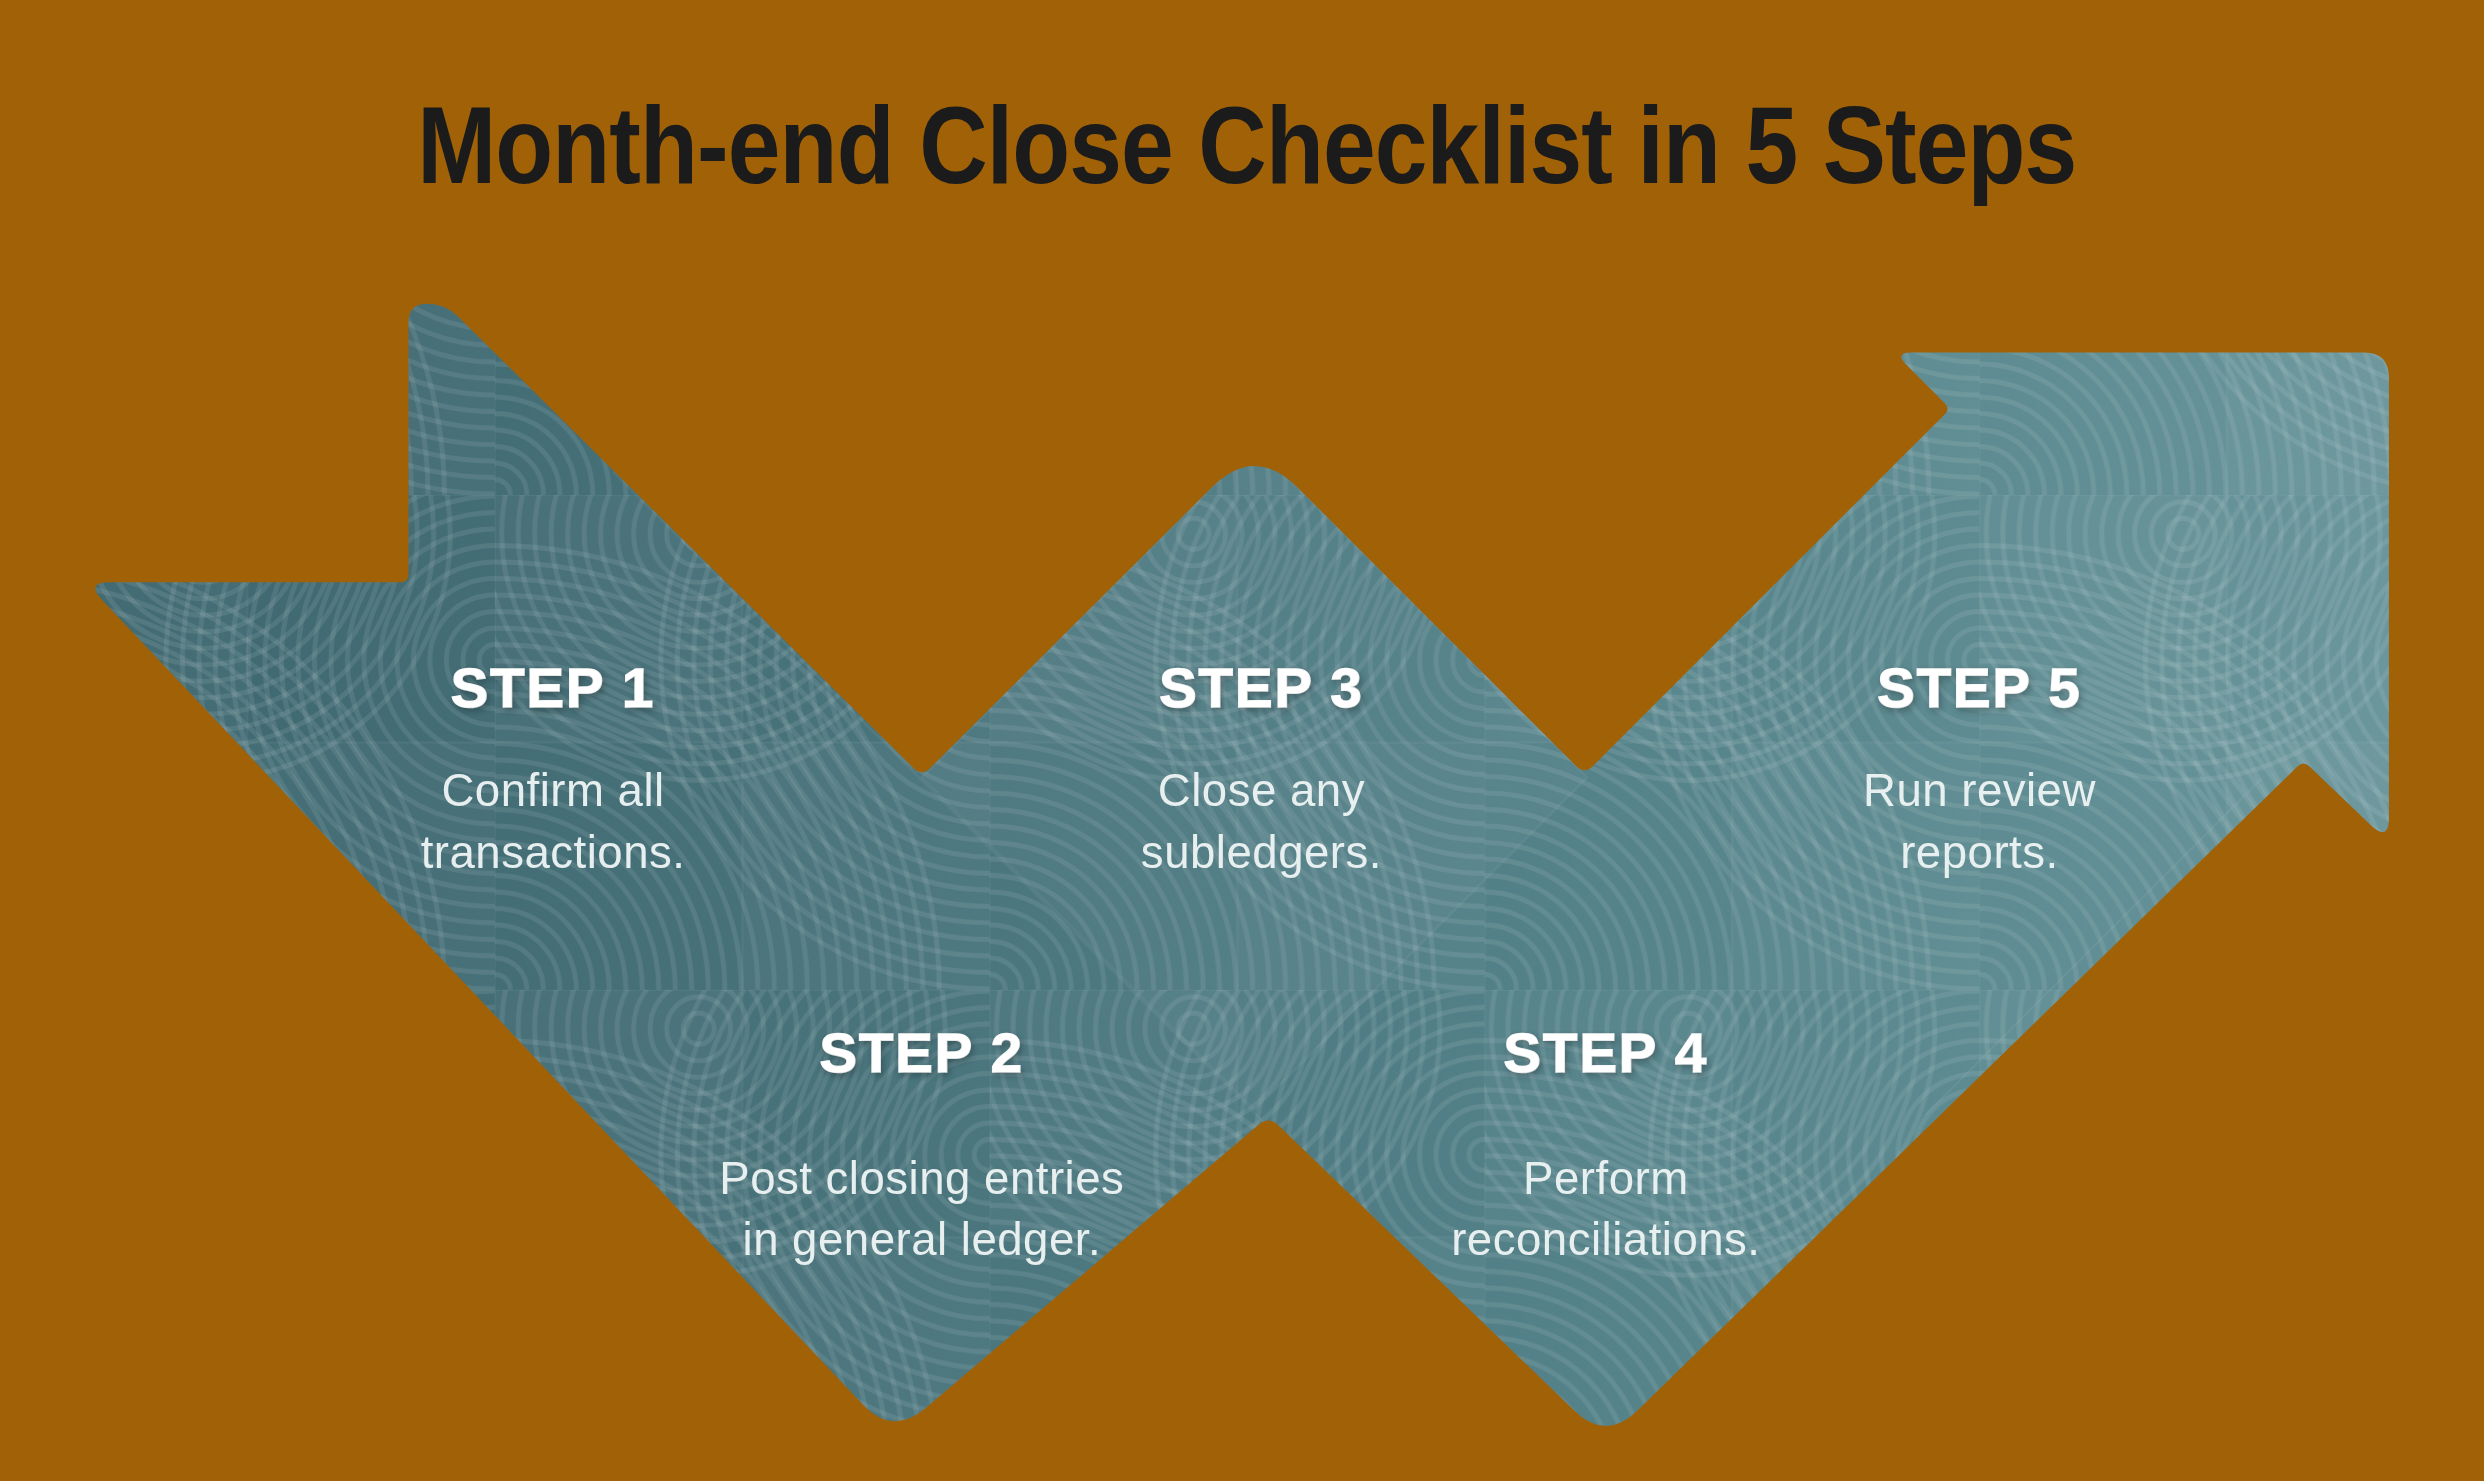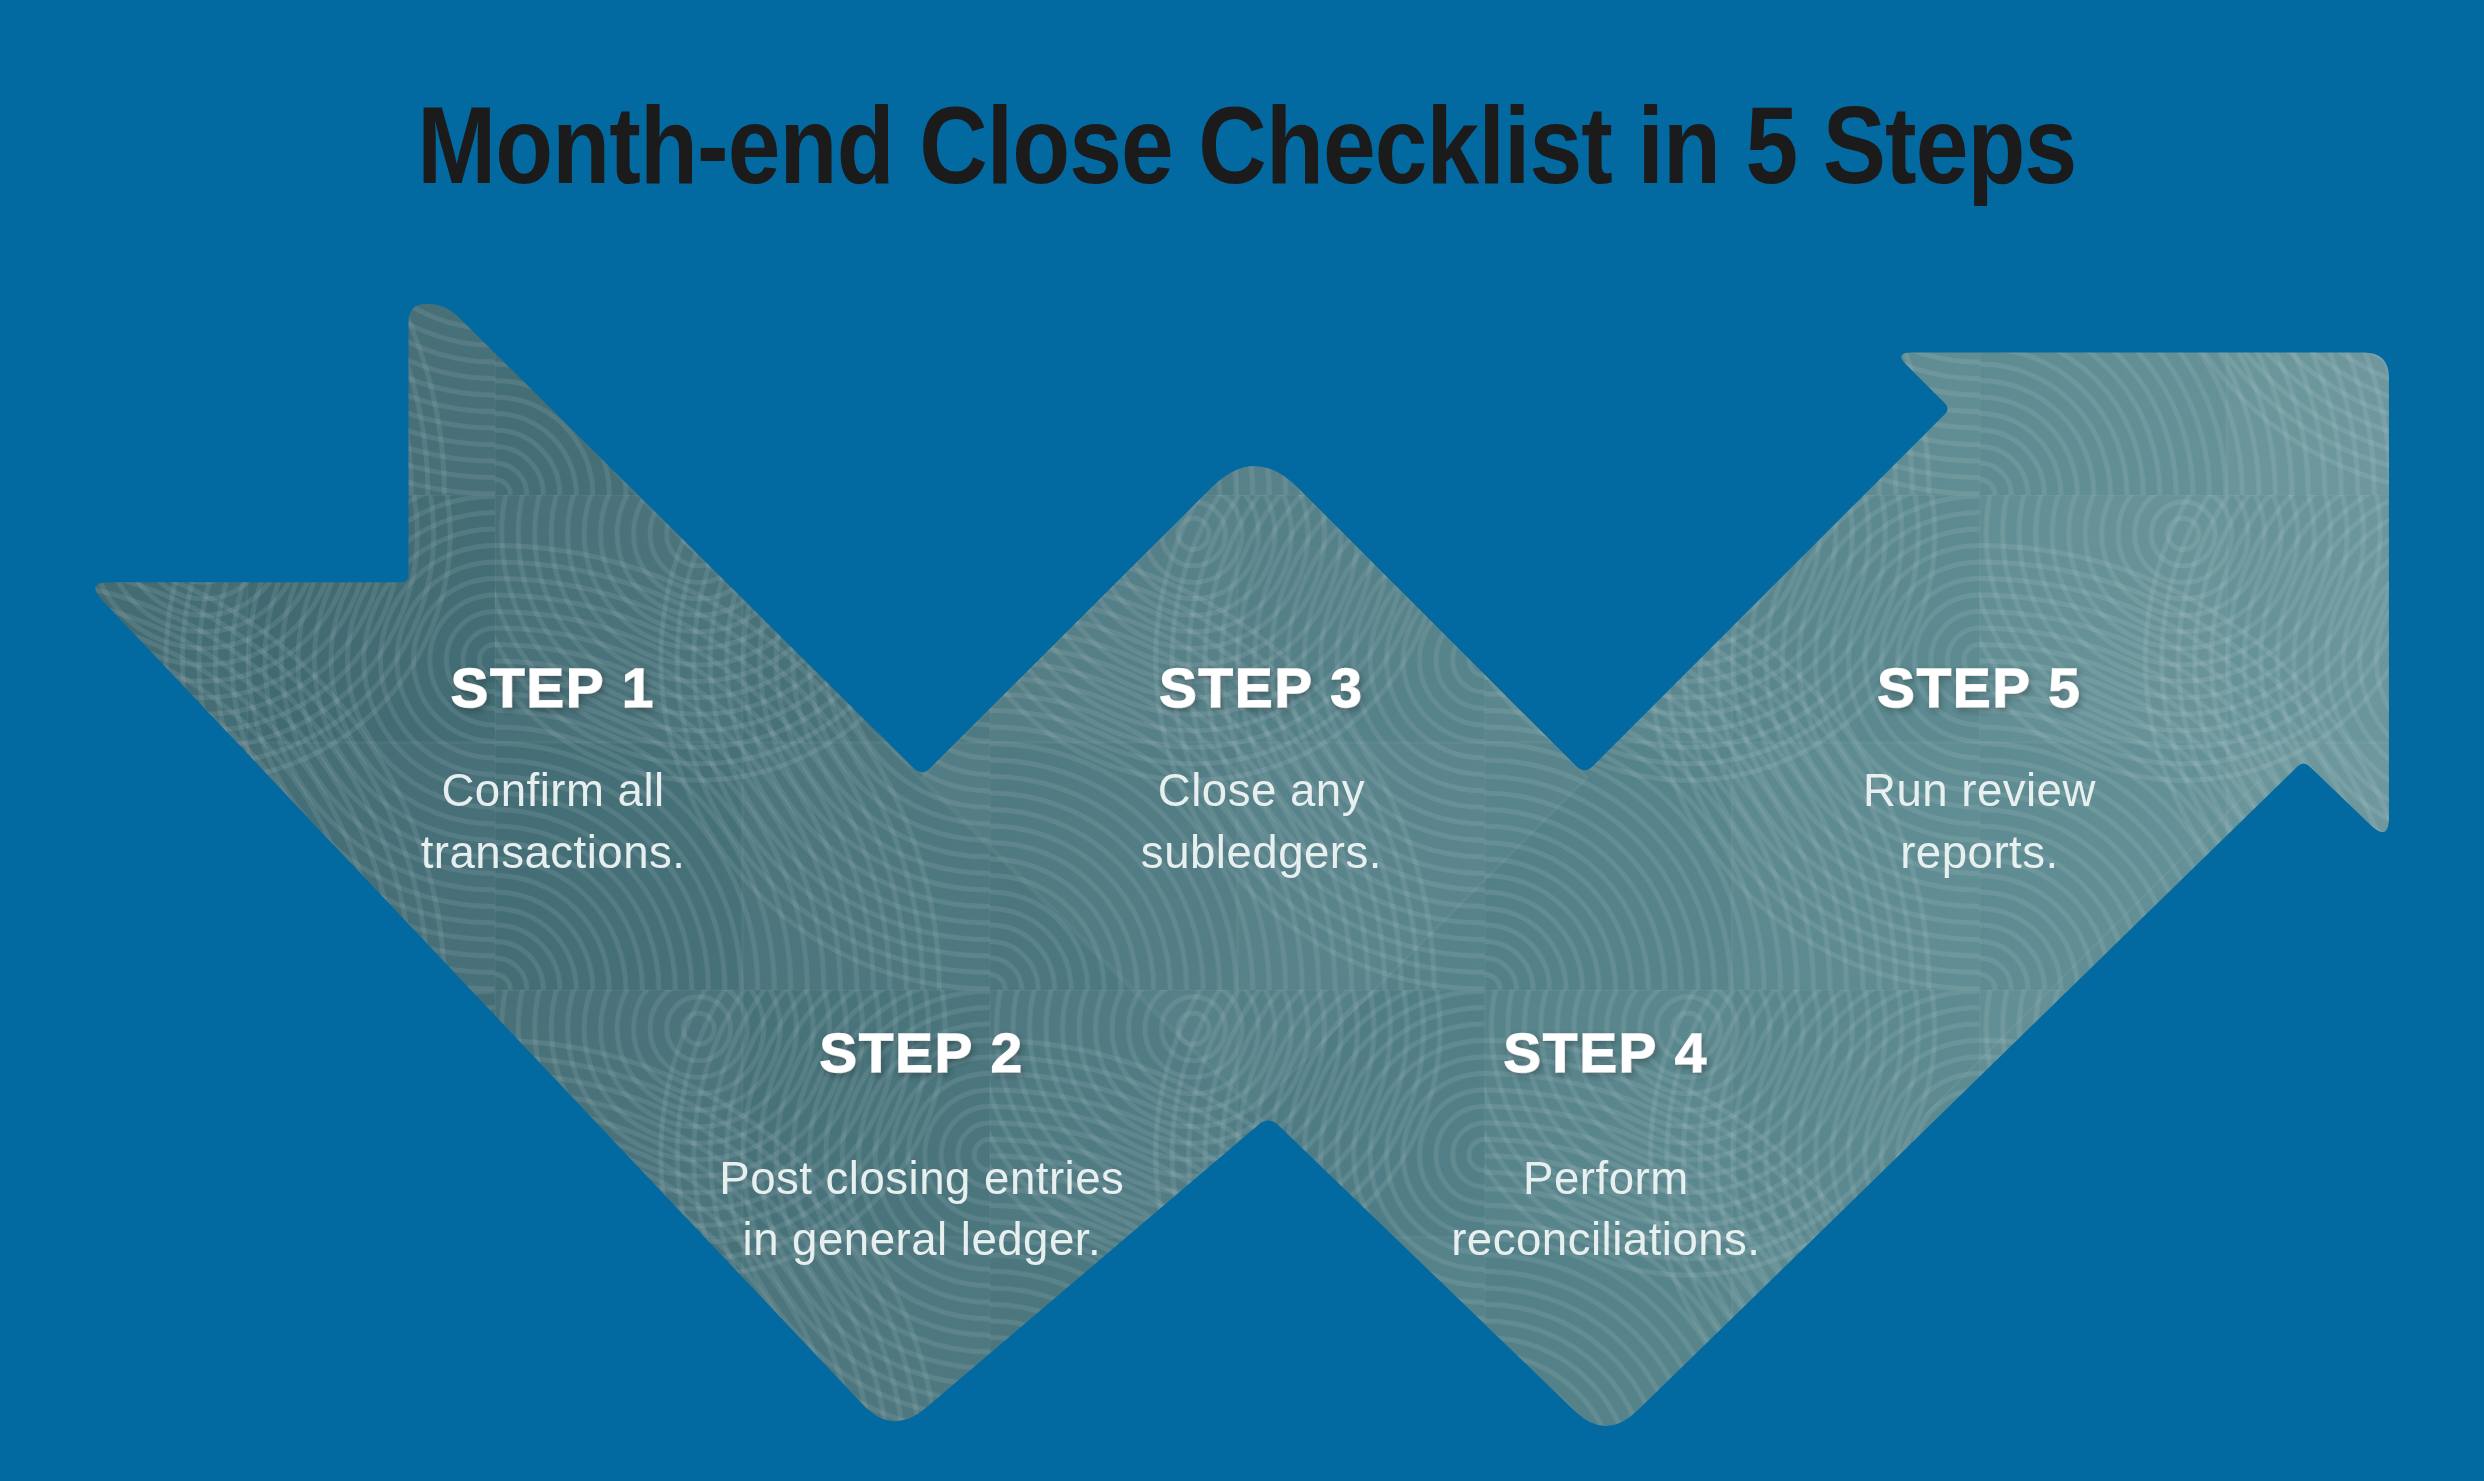--- a/index.html
+++ b/index.html
@@ -4,21 +4,21 @@
 <style>
   html, body {
     margin: 0;
     padding: 0;
     background: #ffffff;
   }
   .canvas {
     position: relative;
     width: 2484px;
     height: 1482px;
-    background: #0369a1;
+    background: #a16207;
     overflow: hidden;
     font-family: "Liberation Sans", sans-serif;
   }
   svg.infographic {
     position: absolute;
     inset: 0;
     display: block;
   }
   .title-text {
     font-family: "Liberation Sans", sans-serif;

